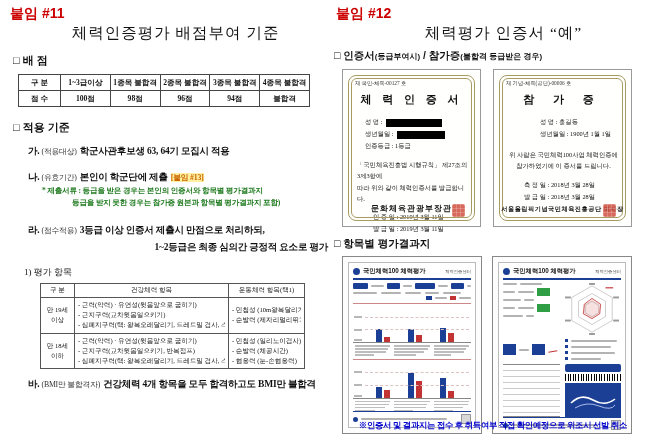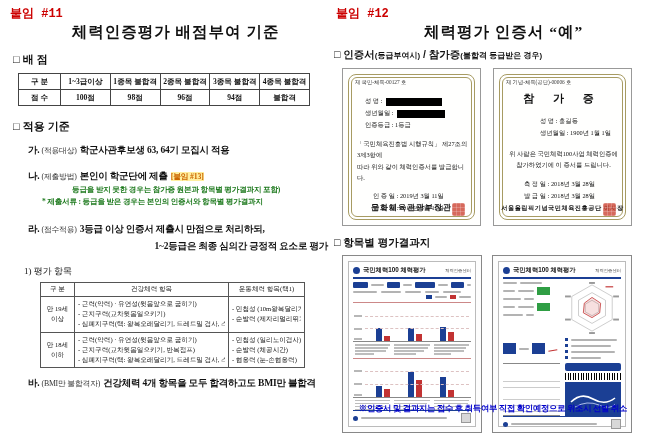--- a/index.html
+++ b/index.html
@@ -3,22 +3,22 @@
 <meta charset="utf-8">
 <style>
   * { margin:0; padding:0; box-sizing:border-box; }
   html,body { width:656px; height:436px; }
   body { position:relative; background:#ffffff; font-family:"Liberation Serif", serif; color:#111; overflow:hidden; }
   .half { position:absolute; top:0; width:328px; height:436px; }
   .half.left { left:0; }
   .half.right { left:328px; }
 
   
-  .attach-tag { color:#cc0000; font-weight:bold; font-size:12px; font-family:Liberation Mono, monospace; margin:5px 0 0 10px; }
-  .page-title { text-align:center; font-size:15.5px; font-weight:bold; letter-spacing:1px; margin-top:0;padding-left:23px; }
+  .attach-tag { color:#cc0000; font-weight:bold; font-size:14px; font-family:Liberation Sans, sans-serif; margin:5px 0 0 10px; }
+  .page-title { text-align:center; font-size:15.5px; font-weight:normal; letter-spacing:1px; margin-top:0;padding-left:23px; }
   .sec-h { font-family:"Liberation Sans",sans-serif; font-weight:bold; font-size:11px; margin-left:13px; }
 
   
   table.score { border-collapse:collapse; margin:6px 0 0 18px; width:292px; table-layout:fixed; }
   table.score th, table.score td { border:1px solid #444; font-size:7.6px; font-weight:bold; text-align:center; height:16px; padding:0 1px; }
   table.score th:first-child { width:42px; }
 
   .item { margin-left:28px; font-size:9.5px; font-weight:bold; letter-spacing:-0.2px; }
   .item .marker { margin-right:2px; }
   .plabel { font-weight:normal; font-size:7.8px; color:#333; margin-right:3px; }
@@ -100,21 +100,21 @@
   .bullets .s2-line .sq { width:3px; height:3px; background:#1b3f94; flex:none; }
   .s2-bottom { display:flex; gap:5px; margin-top:4px; flex:1; }
   .minitable { flex:1; border-top:1px solid #888; border-bottom:1px solid #888;
                background:repeating-linear-gradient(180deg, transparent 0 5.5px, #ccc 5.5px 6px); }
   .s2-right { width:56px; display:flex; flex-direction:column; }
   .blue-cap { height:8px; background:#1b3f94; border-radius:2px; }
   .barcode { height:7px; margin-top:2px; background:repeating-linear-gradient(90deg,#000 0 1px, transparent 1px 2.6px); }
   .wavebox { height:34px; background:#1b3f94; margin-top:2px; position:relative; overflow:hidden; }
   .wavebox svg { position:absolute; inset:0; }
 
-  .footnote { position:absolute; bottom:22px; left:4px; right:2px; text-align:center; color:#0000cc; font-weight:bold;
+  .footnote { position:absolute; bottom:5px; left:4px; right:2px; text-align:center; color:#0000cc; font-weight:bold;
               font-size:8.4px; letter-spacing:-0.3px; }
 
   .mt13 { margin-top:13px; } .mt16 { margin-top:16px; } .mt10 { margin-top:10px; }
 </style>
 </head>
 <body>
 
 <div class="half left">
   <div class="attach-tag">붙임 #11</div>
   <div class="page-title">체력인증평가 배점부여 기준</div>
@@ -142,24 +142,24 @@
   </tbody>
     </table>
 
   <div class="sec-h mt13">□ 적용 기준</div>
 
   <div class="item mt10">
     <span class="marker">가.</span><span class="plabel">(적용대상)</span><span>학군사관후보생 63, 64기 모집시 적용</span>
   </div>
 
   <div class="item mt13">
-    <span class="marker">나.</span><span class="plabel">(제출방법)</span><span>본인이 학군단에 제출</span><span class="hl-tag">[붙임 #13]</span>
-  </div>
+    <span class="marker">나.</span><span class="plabel">(유효기간)</span><span>본인이 학군단에 제출</span><span class="hl-tag">[붙임 #13]</span>
+  </div>
+  <div class="green-line">* 제출서류 : 등급을 받은 경우는 본인의 인증서와 항목별 평가결과지</div>
   <div class="green-line indent2">등급을 받지 못한 경우는 참가증 원본과 항목별 평가결과지 포함)</div>
-  <div class="green-line">* 제출서류 : 등급을 받은 경우는 본인의 인증서와 항목별 평가결과지</div>
 
 
   <div class="item mt16">
     <span class="marker">라.</span><span class="plabel">(점수적용)</span><span>3등급 이상 인증서 제출시 만점으로 처리하되,</span>
   </div>
   <div class="item cont" style="margin-top:4px;">1~2등급은 최종 심의간 긍정적 요소로 평가</div>
 
 
   <div class="eval-caption">1) 평가 항목</div>
 
@@ -215,20 +215,21 @@
 
   <div class="sec-h r" style="margin-top:5px;">
     <span>□ 인증서</span><span class="paren">(등급부여시)</span><span> / 참가증</span><span class="paren">(불합격 등급받은 경우)</span>
   </div>
 
   <div class="cert-row">
 
     <div class="cert">
       <div class="cert-inner">
         <div class="docno">제 국민-체육-00127 호</div>
+        <div class="ctitle">체 력 인 증 서</div>
         <div class="cfields">
           <div><span>성    명 :</span><span class="redact w1"></span></div>
           <div><span>생년월일 :</span><span class="redact w2"></span></div>
           <div>인증등급 : 1등급</div>
         </div>
         <div class="cbody">
           <span>「국민체육진흥법 시행규칙」 제27조의3제3항에</span><br><span>따라 위와 같이 체력인증서를 발급합니다.</span>
         </div>
         <div class="cdates">
           <div>인  증  일 :  2019년  3월  11일</div>

